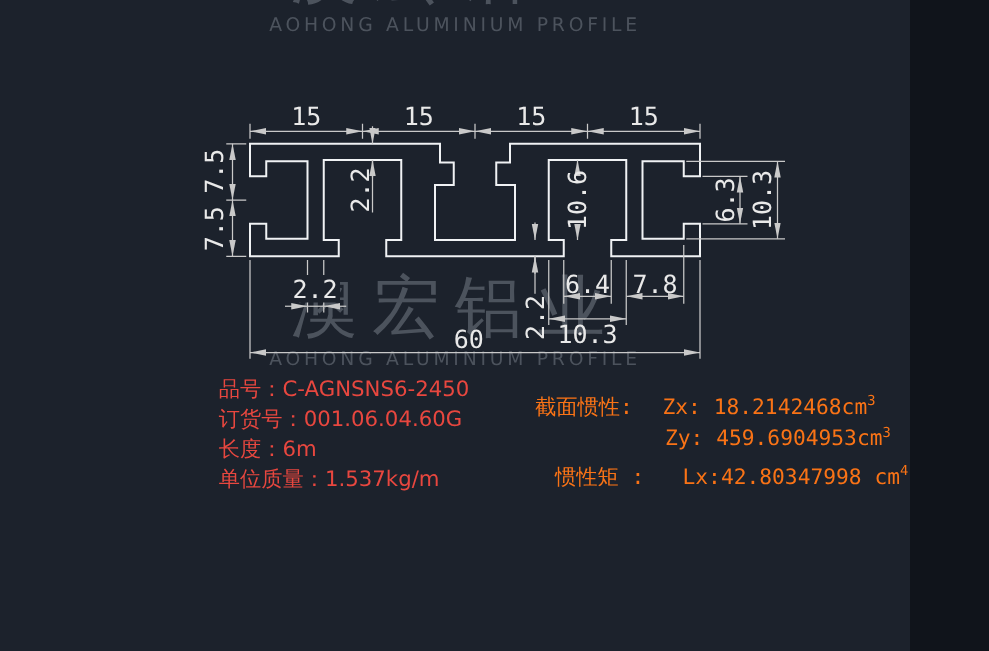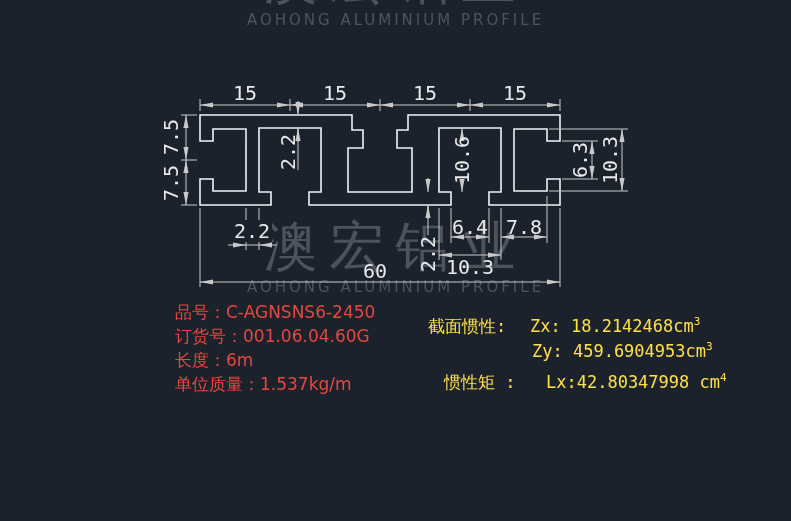--- a/index.html
+++ b/index.html
@@ -1,38 +1,38 @@
 <!DOCTYPE html>
 <html><head>
 <meta charset="utf-8">
 <style>
   html,body{margin:0;padding:0;background:#10141b;}
   .stage{
-    position:relative;width:791px;height:521px;overflow:hidden;
+    position:relative;width:728px;height:521px;overflow:hidden;
     background:#1c222c;
     font-family:"DejaVu Sans",sans-serif;
   }
   
   .wm-tile{position:absolute;left:0;width:100%;text-align:center;z-index:1;color:#747b85;pointer-events:none;}
   .wm-cn{font-size:54px;line-height:54px;letter-spacing:12px;opacity:.55;font-family:Liberation Mono, monospace;}
   .wm-en{font-size:15px;line-height:19px;letter-spacing:3px;opacity:.55;font-family:"DejaVu Sans",sans-serif;}
   .wm-top{top:-43px;}
   .wm-center{top:224px;}
   
   svg.draw{position:absolute;left:0;top:0;z-index:2;}
   .oline{stroke:#f0f2f4;stroke-width:1.6;fill:none;}
   .eline{stroke:#c9c9c9;stroke-width:1;fill:none;}
   .dline{stroke:#c9c9c9;stroke-width:1;fill:none;}
   .dtext{fill:#e9e9e9;font:20px "DejaVu Sans Mono",monospace;text-anchor:middle;dominant-baseline:central;}
   .bgr{fill:#1c222c;}
   
   .product{position:absolute;left:175px;top:300px;z-index:3;color:#e8473f;
            font-size:17px;line-height:24px;font-family:"DejaVu Sans",sans-serif;white-space:nowrap;}
   
-  .props{position:absolute;left:428px;top:314px;z-index:3;color:#fde047;
+  .props{position:absolute;left:428px;top:314px;z-index:3;color:#f97316;
          font-family:"DejaVu Sans Mono",monospace;font-size:17px;line-height:25px;white-space:nowrap;}
   .props .plab{display:inline-block;width:102px;}
   .props .indent{padding-left:104px;}
   .props .gap{margin-top:6px;margin-left:16px;}
   sup{font-size:11px;line-height:0;}
 </style>
 </head>
 <body>
 
 <div class="stage">

